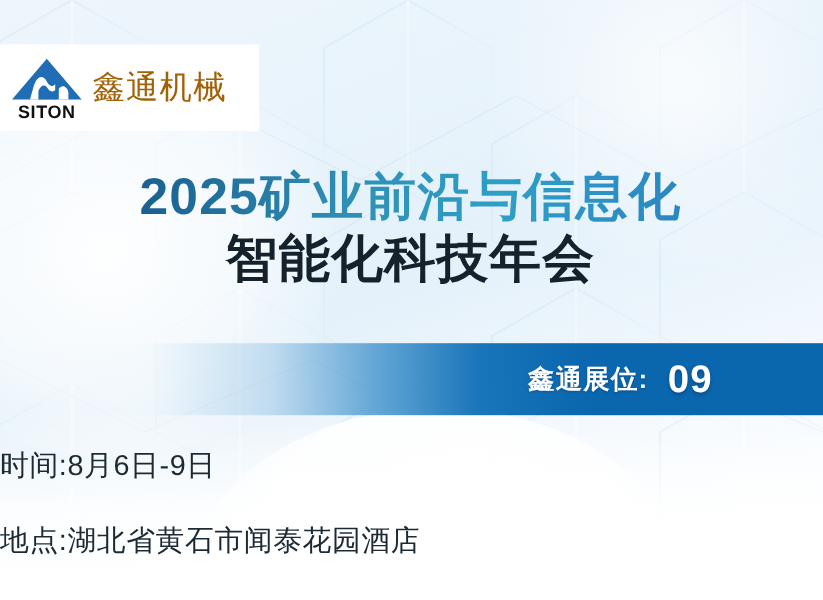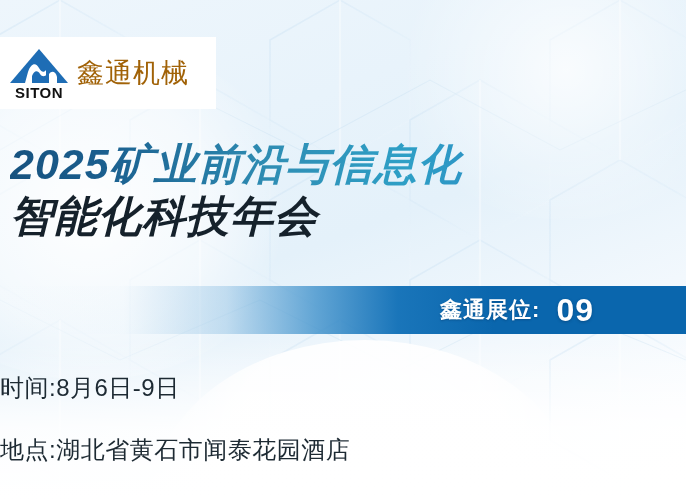--- a/index.html
+++ b/index.html
@@ -87,25 +87,24 @@
     font-weight: 400;
     color: #a16207;
     letter-spacing: 1px;
     line-height: 1;
     white-space: nowrap;
   }
 
   
   .title-wrap {
     position: absolute;
-    right: 36px;
+    right: 24px;
     top: 140px;
-    text-align: left;
+    text-align: center;
     width: 640px;
-    font-style: italic;
   }
   .title-line1 {
     font-size: 43px;
     font-weight: 700;
     line-height: 1.12;
     letter-spacing: 1px;
     white-space: nowrap;
     background: linear-gradient(90deg, #16527f 0%, #1a5e8e 14%, #2f8fb5 42%, #2e9fc6 62%, #2c8cc4 80%, #2276b8 100%);
     -webkit-background-clip: text;
     background-clip: text;
@@ -121,21 +120,21 @@
     white-space: nowrap;
     color: #15212b;
   }
 
   
   .booth-banner {
     position: absolute;
     left: 0;
     right: 0;
     top: 286px;
-    height: 48px;
+    height: 60px;
     background: linear-gradient(90deg,
         rgba(255,255,255,0) 0%,
         rgba(232,243,251,0.15) 18%,
         rgba(140,190,226,0.45) 33%,
         rgba(63,145,203,0.80) 46%,
         rgba(17,112,183,0.96) 58%,
         #0a66ad 72%,
         #0a66ad 100%);
     display: flex;
     align-items: center;

